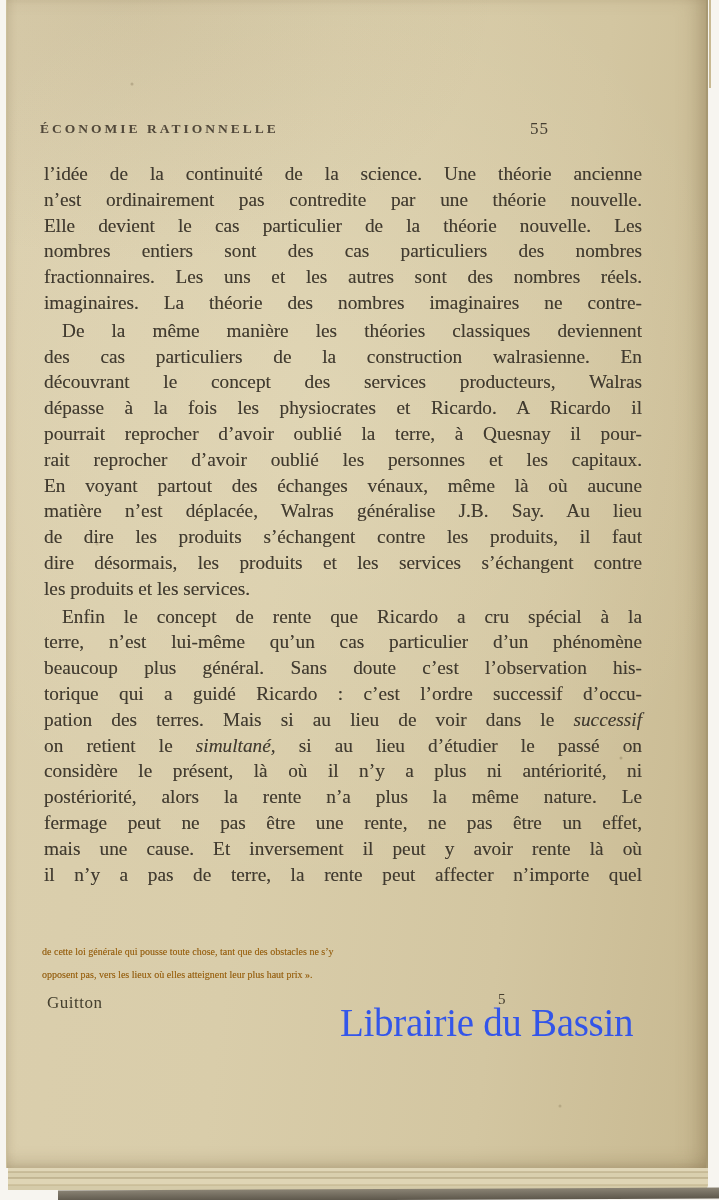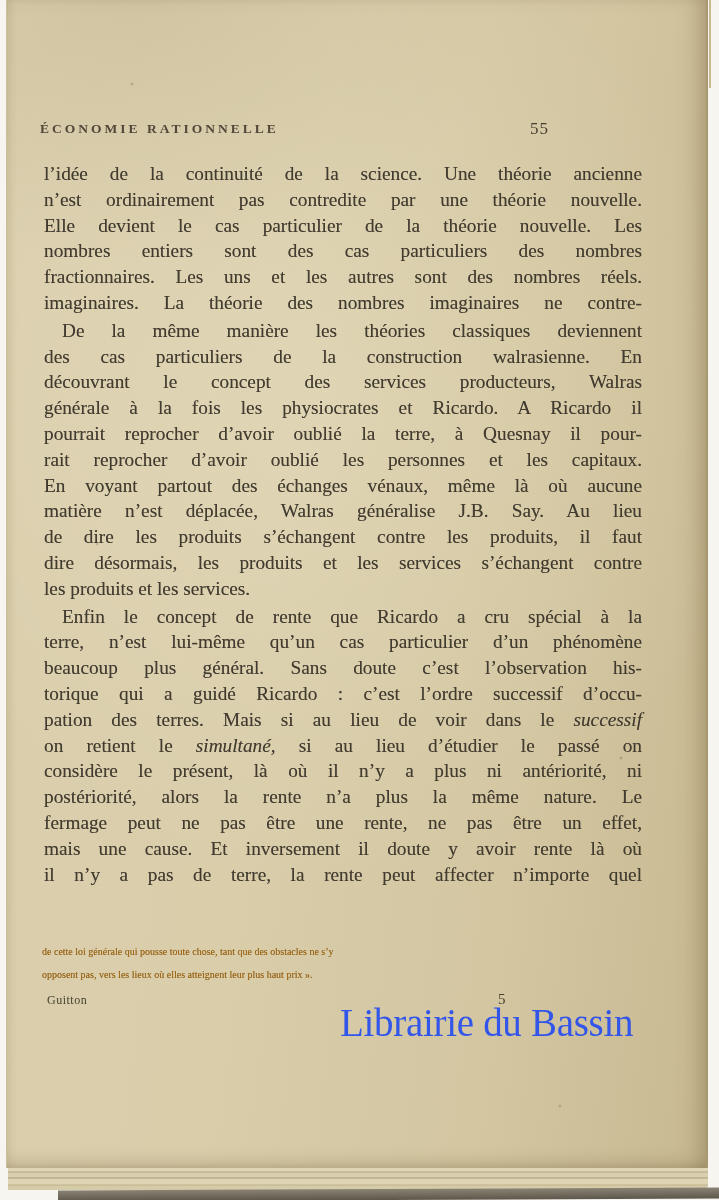--- a/index.html
+++ b/index.html
@@ -84,21 +84,21 @@
   .footnote {
     position: absolute; left: 42px; top: 941px; width: 580px;
     font-size: 10px; line-height: 22.5px;
     color: #a16207;
     text-shadow: 0 0 0.3px rgba(62,54,40,0.4);
   }
 
   
   .sig-author {
     position: absolute; left: 47px; top: 993px;
-    font-size: 12px; color: #45402f; letter-spacing: 0.5px;
+    font-size: 17px; color: #45402f; letter-spacing: 0.5px;
   }
   .sig-number {
     position: absolute; left: 498px; top: 991px;
     font-size: 15px; color: #453e2f;
   }
 
   
   .watermark {
     position: absolute; left: 340px; top: 1000px;
     font-family: Liberation Serif, serif;
@@ -127,40 +127,40 @@
         <div class="line"><span>n’est ordinairement pas contredite par une théorie nouvelle.</span></div>
         <div class="line"><span>Elle devient le cas particulier de la théorie nouvelle. Les</span></div>
         <div class="line"><span>nombres entiers sont des cas particuliers des nombres</span></div>
         <div class="line"><span>fractionnaires. Les uns et les autres sont des nombres réels.</span></div>
         <div class="line"><span>imaginaires. La théorie des nombres imaginaires ne contre-</span></div>
       </div>
       <div class="para indent">
         <div class="line"><span>De la même manière les théories classiques deviennent</span></div>
         <div class="line"><span>des cas particuliers de la construction walrasienne. En</span></div>
         <div class="line"><span>découvrant le concept des services producteurs, Walras</span></div>
-        <div class="line"><span>générale à la fois les physiocrates et Ricardo. A Ricardo il</span></div>
+        <div class="line"><span>dépasse à la fois les physiocrates et Ricardo. A Ricardo il</span></div>
         <div class="line"><span>pourrait reprocher d’avoir oublié la terre, à Quesnay il pour-</span></div>
         <div class="line"><span>rait reprocher d’avoir oublié les personnes et les capitaux.</span></div>
         <div class="line"><span>En voyant partout des échanges vénaux, même là où aucune</span></div>
         <div class="line"><span>matière n’est déplacée, Walras généralise J.B. Say. Au lieu</span></div>
         <div class="line"><span>de dire les produits s’échangent contre les produits, il faut</span></div>
         <div class="line"><span>dire désormais, les produits et les services s’échangent contre</span></div>
         <div class="line last"><span>les produits et les services.</span></div>
       </div>
       <div class="para indent">
         <div class="line"><span>Enfin le concept de rente que Ricardo a cru spécial à la</span></div>
         <div class="line"><span>terre, n’est lui-même qu’un cas particulier d’un phénomène</span></div>
         <div class="line"><span>beaucoup plus général. Sans doute c’est l’observation his-</span></div>
         <div class="line"><span>torique qui a guidé Ricardo : c’est l’ordre successif d’occu-</span></div>
         <div class="line"><span>pation des terres. Mais si au lieu de voir dans le </span><em>successif</em></div>
         <div class="line"><span>on retient le </span><em>simultané,</em><span> si au lieu d’étudier le passé on</span></div>
         <div class="line"><span>considère le présent, là où il n’y a plus ni antériorité, ni</span></div>
         <div class="line"><span>postériorité, alors la rente n’a plus la même nature. Le</span></div>
         <div class="line"><span>fermage peut ne pas être une rente, ne pas être un effet,</span></div>
-        <div class="line"><span>mais une cause. Et inversement il doute y avoir rente là où</span></div>
+        <div class="line"><span>mais une cause. Et inversement il peut y avoir rente là où</span></div>
         <div class="line"><span>il n’y a pas de terre, la rente peut affecter n’importe quel</span></div>
       </div>
     </div>
 
   <div class="footnote">
     <div class="fn-line">de cette loi générale qui pousse toute chose, tant que des obstacles ne s’y</div>
     <div class="fn-line">opposent pas, vers les lieux où elles atteignent leur plus haut prix ».</div>
   </div>
 
   <div class="sig-author">Guitton</div>

